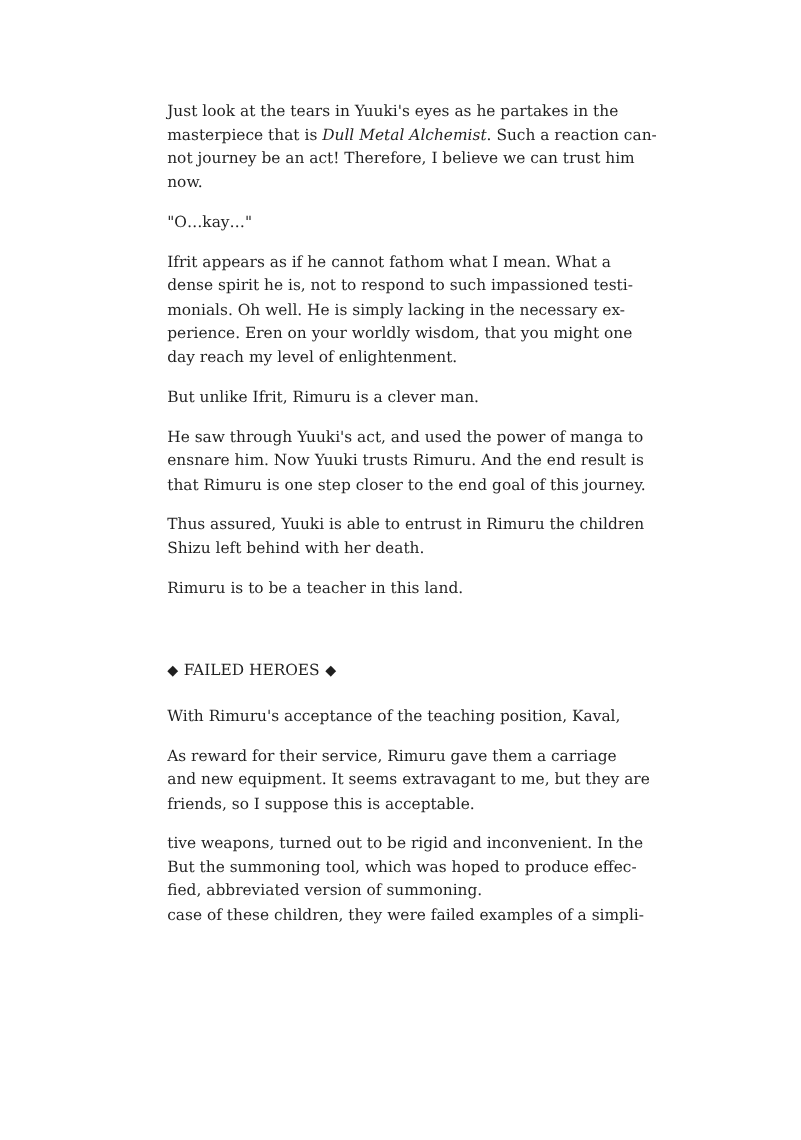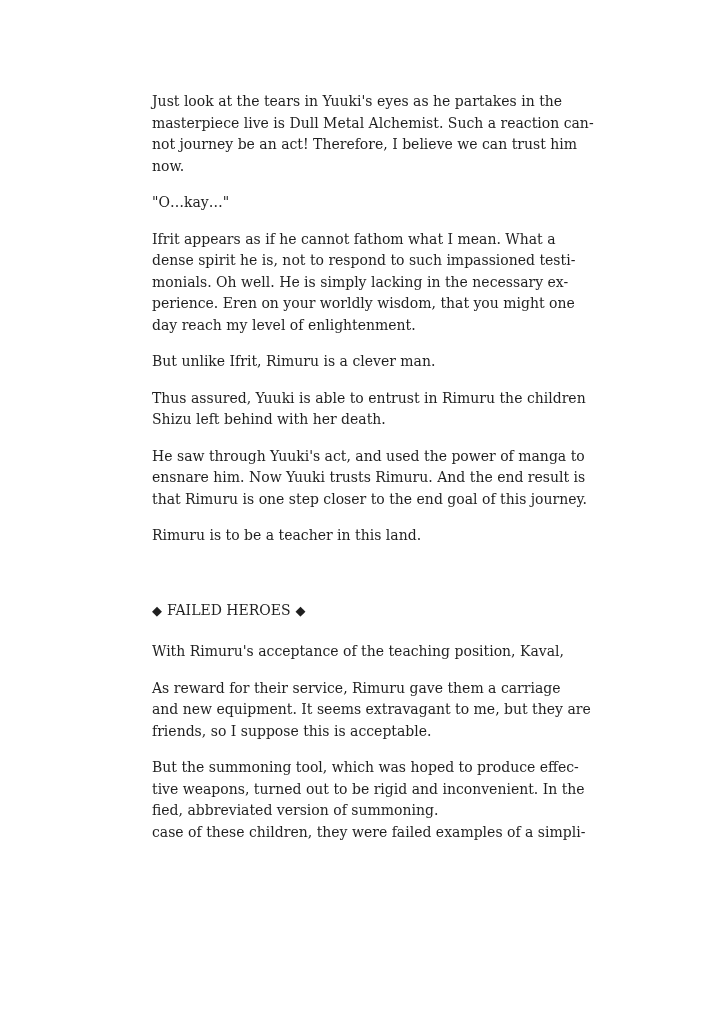--- a/index.html
+++ b/index.html
@@ -26,20 +26,21 @@
     line-height: 21.5px;
     -webkit-font-smoothing: antialiased;
   }
   .para {
     margin: 0 0 15px 0;
   }
   .line {
     white-space: nowrap;
   }
   .italic {
+    font-style: italic;
   }
   .section-heading {
     margin: 53px 0 20px 0;
     text-align: left;
     white-space: nowrap;
   }
   .heading-title {
     margin: 0 5px;
   }
   .diamond {
@@ -47,21 +48,21 @@
   }
 </style>
 </head>
 <body>
 
 <div id="page">
   <div id="text-column">
 
     <div class="para">
       <div class="line">Just look at the tears in Yuuki's eyes as he partakes in the</div>
-      <div class="line"><span>masterpiece live is </span><span class="italic">Dull Metal Alchemist</span><span>. Such a reaction can-</span></div>
+      <div class="line"><span>masterpiece that is </span><span class="italic">Dull Metal Alchemist</span><span>. Such a reaction can-</span></div>
       <div class="line">not journey be an act! Therefore, I believe we can trust him</div>
       <div class="line">now.</div>
     </div>
 
     <div class="para">
       <div class="line">"O…kay…"</div>
     </div>
 
     <div class="para">
       <div class="line">Ifrit appears as if he cannot fathom what I mean. What a</div>
@@ -69,28 +70,28 @@
       <div class="line">monials. Oh well. He is simply lacking in the necessary ex-</div>
       <div class="line">perience. Eren on your worldly wisdom, that you might one</div>
       <div class="line">day reach my level of enlightenment.</div>
     </div>
 
     <div class="para">
       <div class="line">But unlike Ifrit, Rimuru is a clever man.</div>
     </div>
 
     <div class="para">
-      <div class="line">Thus assured, Yuuki is able to entrust in Rimuru the children</div>
-      <div class="line">Shizu left behind with her death.</div>
+      <div class="line">He saw through Yuuki's act, and used the power of manga to</div>
+      <div class="line">ensnare him. Now Yuuki trusts Rimuru. And the end result is</div>
+      <div class="line">that Rimuru is one step closer to the end goal of this journey.</div>
     </div>
 
     <div class="para">
-      <div class="line">He saw through Yuuki's act, and used the power of manga to</div>
-      <div class="line">ensnare him. Now Yuuki trusts Rimuru. And the end result is</div>
-      <div class="line">that Rimuru is one step closer to the end goal of this journey.</div>
+      <div class="line">Thus assured, Yuuki is able to entrust in Rimuru the children</div>
+      <div class="line">Shizu left behind with her death.</div>
     </div>
 
     <div class="para">
       <div class="line">Rimuru is to be a teacher in this land.</div>
     </div>
 
     <div class="section-heading">
       <span class="diamond">◆</span><span class="heading-title">FAILED HEROES</span><span class="diamond">◆</span>
     </div>
 
@@ -99,20 +100,20 @@
     </div>
 
     <div class="para">
       <div class="line">As reward for their service, Rimuru gave them a carriage</div>
       <div class="line">and new equipment. It seems extravagant to me, but they are</div>
       <div class="line">friends, so I suppose this is acceptable.</div>
     </div>
 
 
     <div class="para">
+      <div class="line">tive weapons, turned out to be rigid and inconvenient. In the</div>
       <div class="line">But the summoning tool, which was hoped to produce effec-</div>
-      <div class="line">tive weapons, turned out to be rigid and inconvenient. In the</div>
       <div class="line">fied, abbreviated version of summoning.</div>
       <div class="line">case of these children, they were failed examples of a simpli-</div>
     </div>
 
   </div>
 </div>
 
 </body></html>

